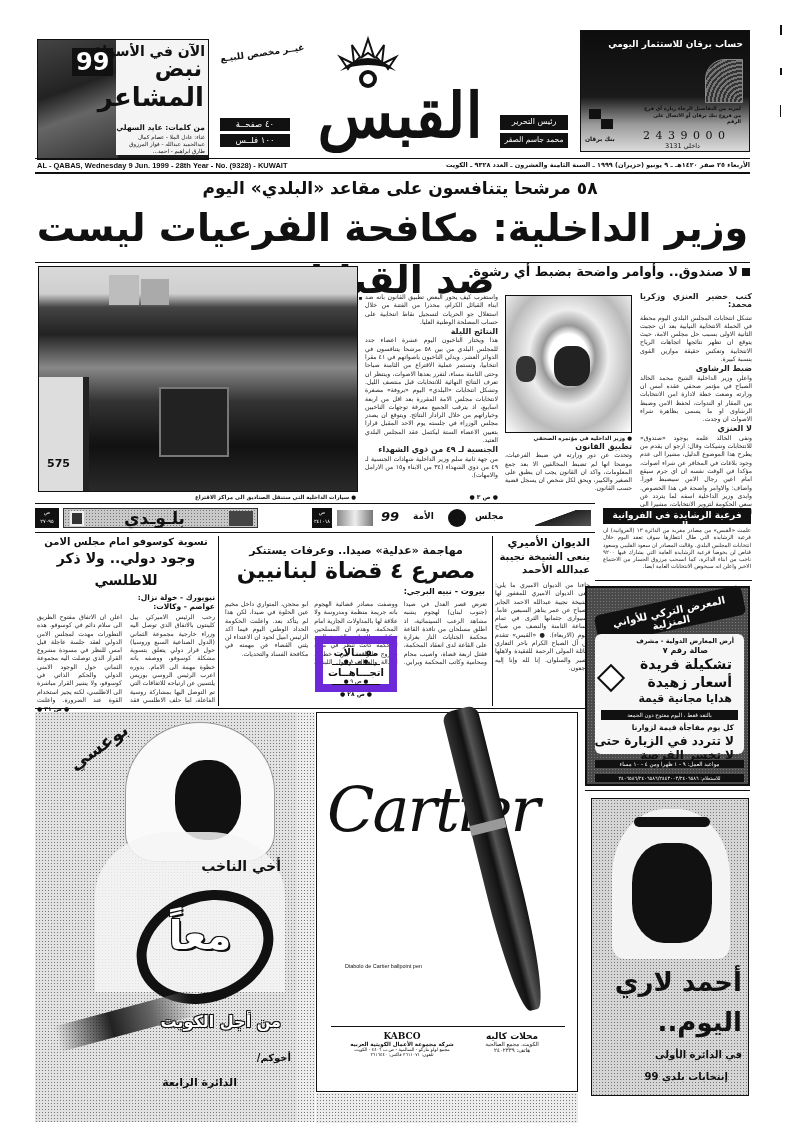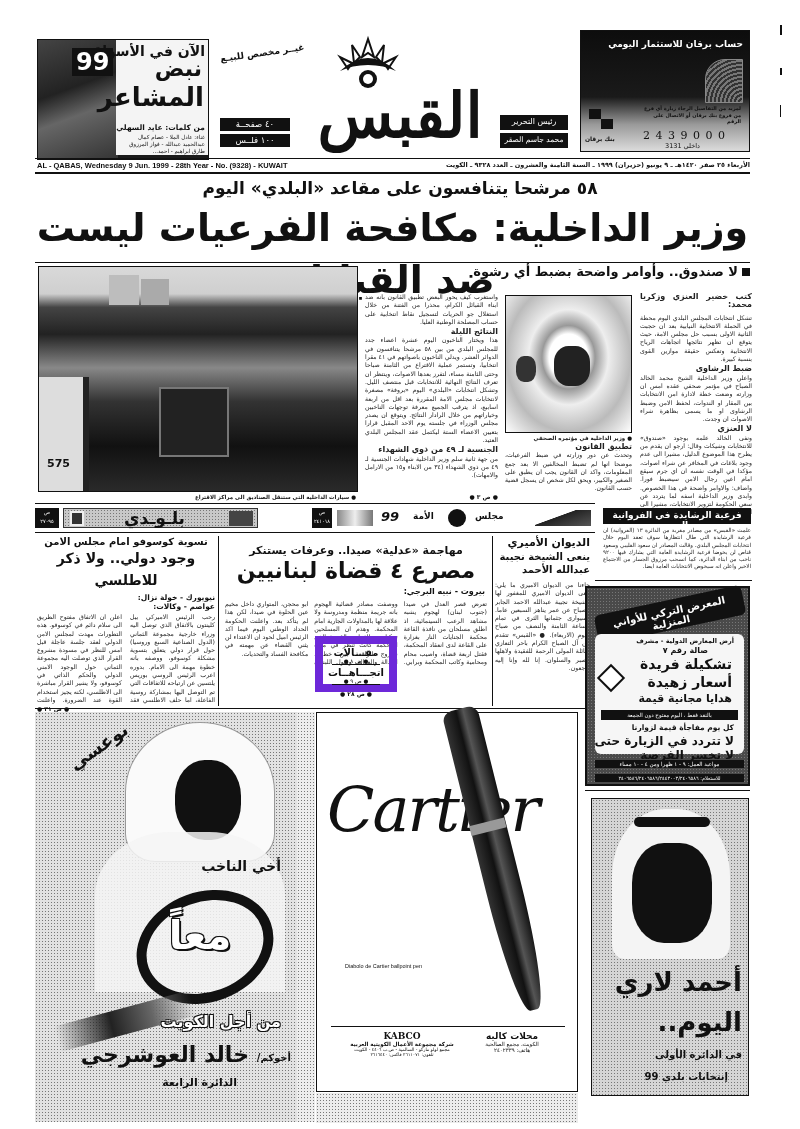--- a/index.html
+++ b/index.html
@@ -218,21 +218,20 @@
   <div class="abs rtl" style="left:30px;top:24px;font-size:18px;font-weight:bold;transform:rotate(-35deg);">بوعسي</div>
   <div class="abs" style="left:90px;top:10px;width:150px;height:140px;background:#fafafa;border-radius:50% 50% 20% 20%;border:1px solid #999;"></div>
   <div class="abs" style="left:140px;top:48px;width:66px;height:80px;background:#111;border-radius:45%;"></div>
   <div class="abs" style="left:60px;top:120px;width:190px;height:160px;background:#f5f5f5;border-radius:40% 40% 0 0;opacity:0.85;"></div>
   <div class="abs rtl" style="right:16px;top:146px;font-size:14px;font-weight:bold;">أخي الناخب</div>
   <div class="abs" style="left:100px;top:180px;width:140px;height:110px;border:10px solid #111;border-radius:50%;transform:rotate(-20deg);"></div>
   <div class="abs rtl" style="left:100px;top:200px;width:130px;text-align:center;font-size:40px;font-weight:bold;color:#fff;text-shadow:2px 2px 0 #111,-1px -1px 0 #111,1px -1px 0 #111,-1px 1px 0 #111;">معاً</div>
   <div class="abs" style="left:20px;top:296px;width:140px;height:26px;background:linear-gradient(90deg,transparent,#222 40%,#666 70%,transparent);transform:rotate(-15deg);"></div>
   <div class="abs rtl" style="right:16px;top:300px;font-size:16px;font-weight:bold;color:#fff;text-shadow:1px 1px 0 #111,-1px -1px 0 #111,1px -1px 0 #111,-1px 1px 0 #111;">من أجل الكويت</div>
   <div class="abs rtl" style="right:6px;top:340px;font-size:10px;font-weight:bold;">أخوكم/</div>
-  <div class="abs rtl" style="right:48px;top:330px;font-size:22px;font-weight:bold;">خالد العوشرجي</div>
   <div class="abs rtl" style="right:60px;top:364px;font-size:11px;font-weight:bold;">الدائرة الرابعة</div>
 </div>
 
 <div class="abs" style="left:316px;top:712px;width:262px;height:380px;border:1px solid #111;background:#fff;">
   <div class="abs" style="left:10px;top:60px;font-family:'DejaVu Serif',serif;font-style:italic;font-size:62px;letter-spacing:-2px;color:#111;">Cartier</div>
   <div class="abs" style="left:124px;top:-4px;width:36px;height:310px;background:linear-gradient(90deg,#333,#111 40%,#555 60%,#111);border-radius:10px 10px 40% 40%;transform:rotate(-14deg);transform-origin:top center;"></div>
   <div class="abs" style="left:124px;top:124px;width:36px;height:10px;background:#999;transform:rotate(-14deg);transform-origin:-30px -120px;"></div>
   <div class="abs" style="left:28px;top:250px;font-family:'Liberation Sans',sans-serif;font-size:5.5px;">Diabolo de Cartier ballpoint pen</div>
   <div class="abs" style="left:14px;top:313px;width:234px;height:1px;background:#111;"></div>
   <div class="abs" style="left:30px;top:318px;width:110px;text-align:center;">

